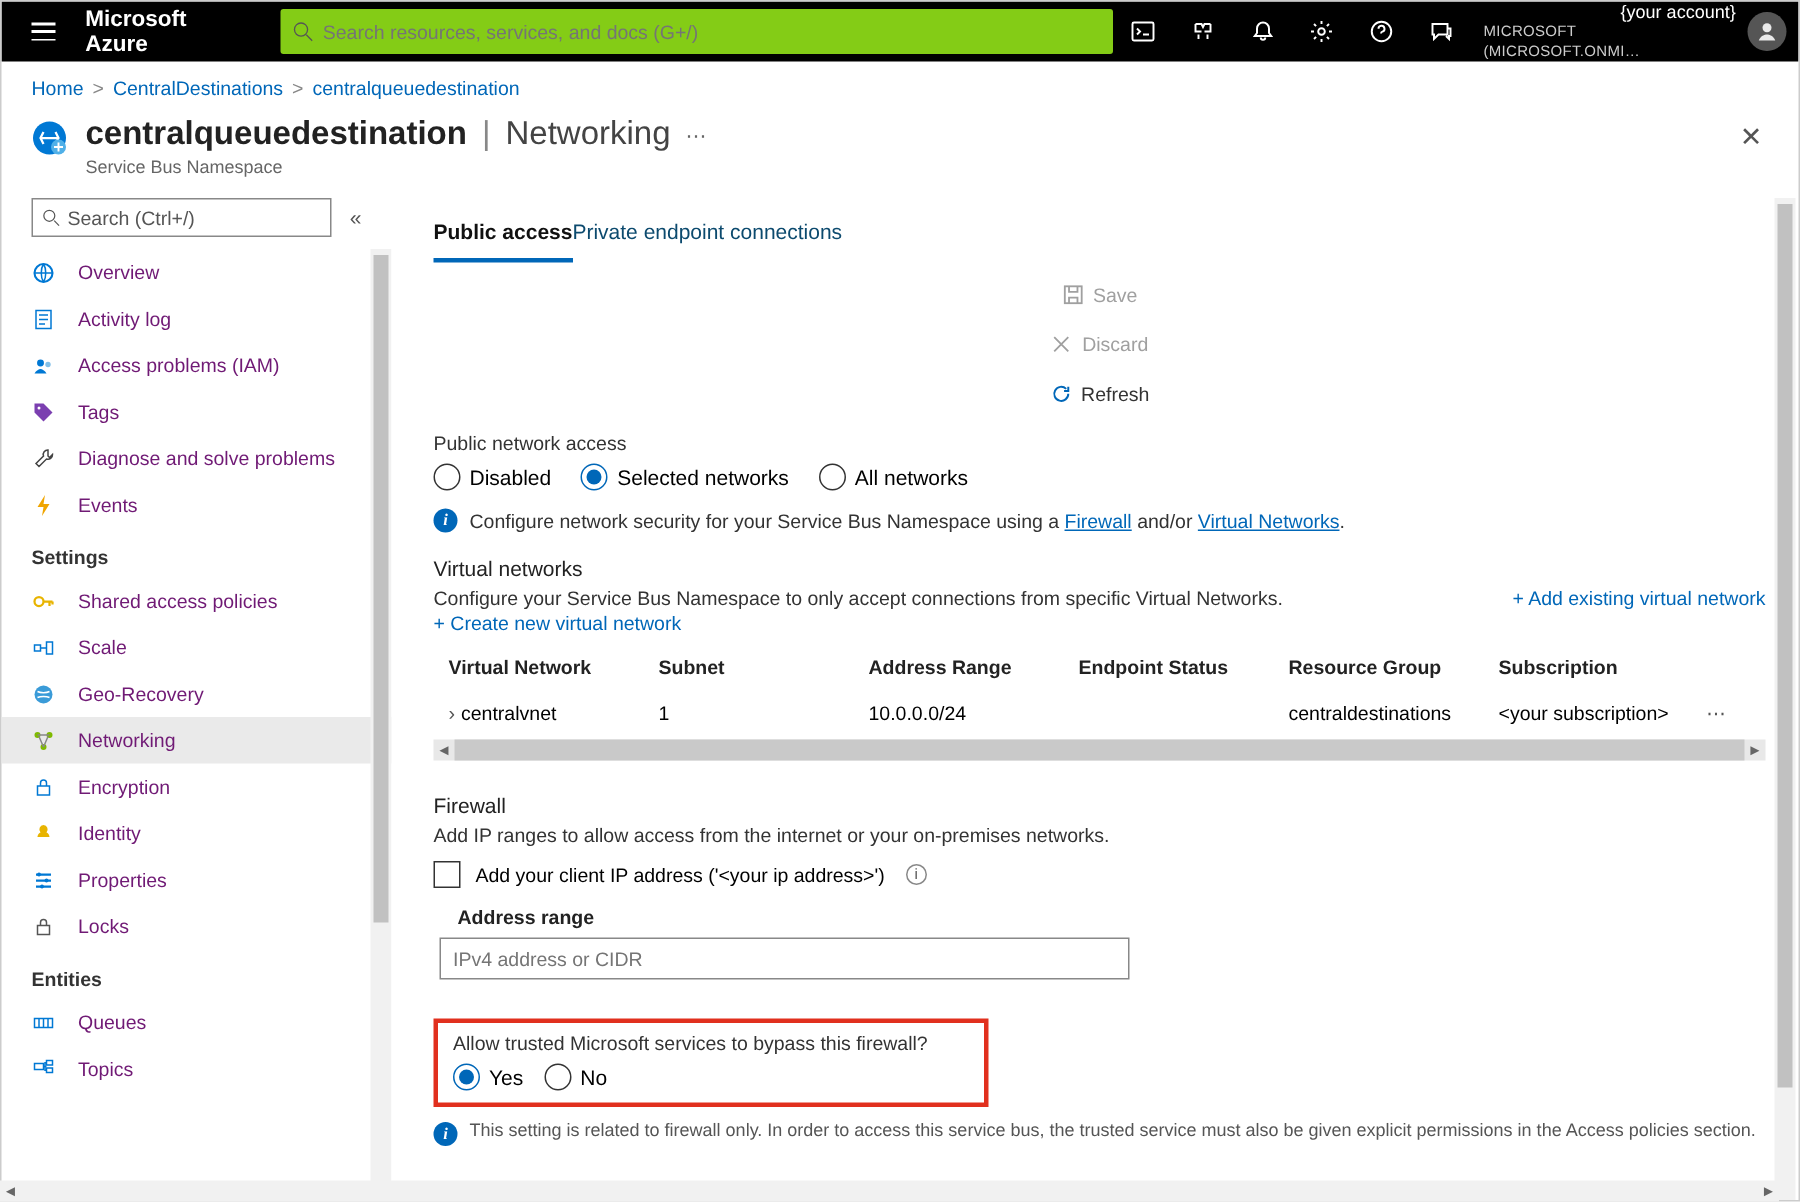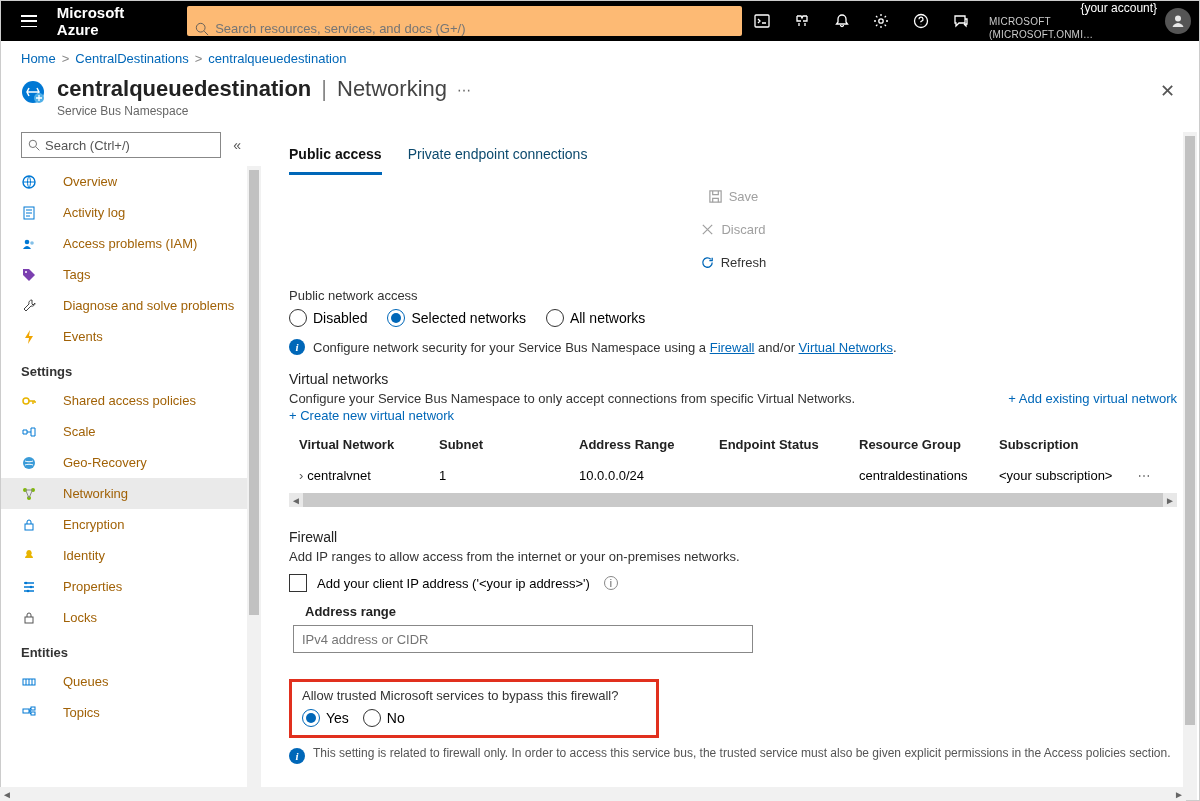--- a/index.html
+++ b/index.html
@@ -5,21 +5,21 @@
   * { box-sizing: border-box; margin: 0; padding: 0; font-family: "Segoe UI", Arial, sans-serif; }
   html, body { width: 1200px; height: 801px; overflow: hidden; background: #fff; }
   body { border: 1px solid #ccc; }
   a { color: #0067b8; text-decoration: none; }
   .topbar { height: 40px; background: #000; color: #fff; display: flex; align-items: center; padding: 0 8px; }
   .hamburger { width: 40px; height: 40px; display: flex; align-items: center; justify-content: center; cursor: pointer; }
   .hamburger-lines { width: 16px; height: 12px; display: flex; flex-direction: column; justify-content: space-between; }
   .hamburger-lines span { display: block; height: 1.5px; background: #fff; }
   .brand { font-weight: 600; font-size: 15px; margin-left: 8px; margin-right: 18px; }
   .search-wrap { flex: 0 0 555px; }
-  .search-box { width: 100%; height: 30px; background: #fdba74; border-radius: 2px; display: flex; align-items: flex-end; padding: 0 8px; color: #555; }
+  .search-box { width: 100%; height: 30px; background: #84cc16; border-radius: 2px; display: flex; align-items: center; padding: 0 8px; color: #555; }
   .search-box svg { width: 14px; height: 14px; margin-right: 6px; }
   .search-box input { border: none; outline: none; flex: 1; font-size: 13px; color: #555; background: transparent; }
   .top-icons { margin-left: auto; display: flex; align-items: center; height: 40px; }
   .top-icon { width: 40px; height: 40px; display: flex; align-items: center; justify-content: center; cursor: pointer; }
   .top-icon svg { width: 16px; height: 16px; stroke: #fff; fill: none; stroke-width: 1.3; }
   .account { display: flex; flex-direction: column; align-items: flex-end; justify-content: center; margin: 0 4px 0 8px; font-size: 11px; line-height: 13px; }
   .account .l1 { font-size: 12px; }
   .account .l2 { font-size: 10px; color: #ccc; letter-spacing: 0.2px; }
   .avatar { width: 26px; height: 26px; border-radius: 50%; background: #555; display: flex; align-items: center; justify-content: center; margin-left: 4px; }
   .avatar svg { width: 16px; height: 16px; fill: #e8e8e8; }
@@ -39,30 +39,30 @@
 
   .body-row { display: flex; height: calc(801px - 40px - 32px - 60px); }
 
   .sidebar { width: 260px; border-right: 0; display: flex; flex-direction: column; position: relative; }
   .menu-search-row { padding: 0 20px 8px; display: flex; align-items: center; }
   .menu-search { flex: 1; border: 1px solid #888; height: 26px; display: flex; align-items: center; padding: 0 6px; font-size: 13px; color: #555; }
   .menu-search svg { width: 13px; height: 13px; margin-right: 4px; stroke: #555; fill: none; }
   .collapse-chev { margin-left: 12px; color: #555; font-size: 14px; cursor: pointer; }
 
   .menu-scroll { overflow-y: auto; flex: 1; position: relative; }
-  .menu-item { display: flex; align-items: center; height: 31px; padding: 0 20px; font-size: 13px; color: #a16207; cursor: pointer; gap: 26px; }
+  .menu-item { display: flex; align-items: center; height: 31px; padding: 0 20px; font-size: 13px; color: #701a75; cursor: pointer; gap: 15px; }
   .menu-item.selected { background: #eaeaea; }
   .menu-group { font-size: 13px; font-weight: 600; color: #333; padding: 12px 20px 6px; }
   .mi-icon { width: 16px; height: 16px; display: flex; align-items: center; justify-content: center; }
 
   .vscroll-track { position: absolute; right: 0; top: 0; width: 14px; height: 100%; background: #f1f1f1; }
   .vscroll-thumb { position: absolute; right: 2px; width: 10px; background: #c1c1c1; border-radius: 0; }
 
   .content { flex: 1; padding: 6px 22px 0 28px; overflow: hidden; position: relative; }
-  .tabs { display: flex; gap: 26px; border-bottom: 0; margin-bottom: 14px; text-align: center; }
+  .tabs { display: flex; border-bottom: 0; margin-bottom: 14px; text-align: center; }
   .tab { padding: 8px 0 10px; font-size: 14px; color: #0c4a6e; cursor: pointer; }
   .tab.active { font-weight: 600; border-bottom: 3px solid #0067b8; color: #111; }
 
   .toolbar { display: flex; align-items: center; gap: 18px; margin-bottom: 18px; flex-direction: column; }
   .tool { display: flex; align-items: center; gap: 6px; font-size: 13px; cursor: pointer; color: #333; }
   .tool.disabled { color: #a0a0a0; }
   .tool svg { width: 15px; height: 15px; }
 
   .section-label { font-size: 13px; color: #333; margin-bottom: 6px; }
   .radio-row { display: flex; align-items: center; gap: 20px; margin-bottom: 12px; }

